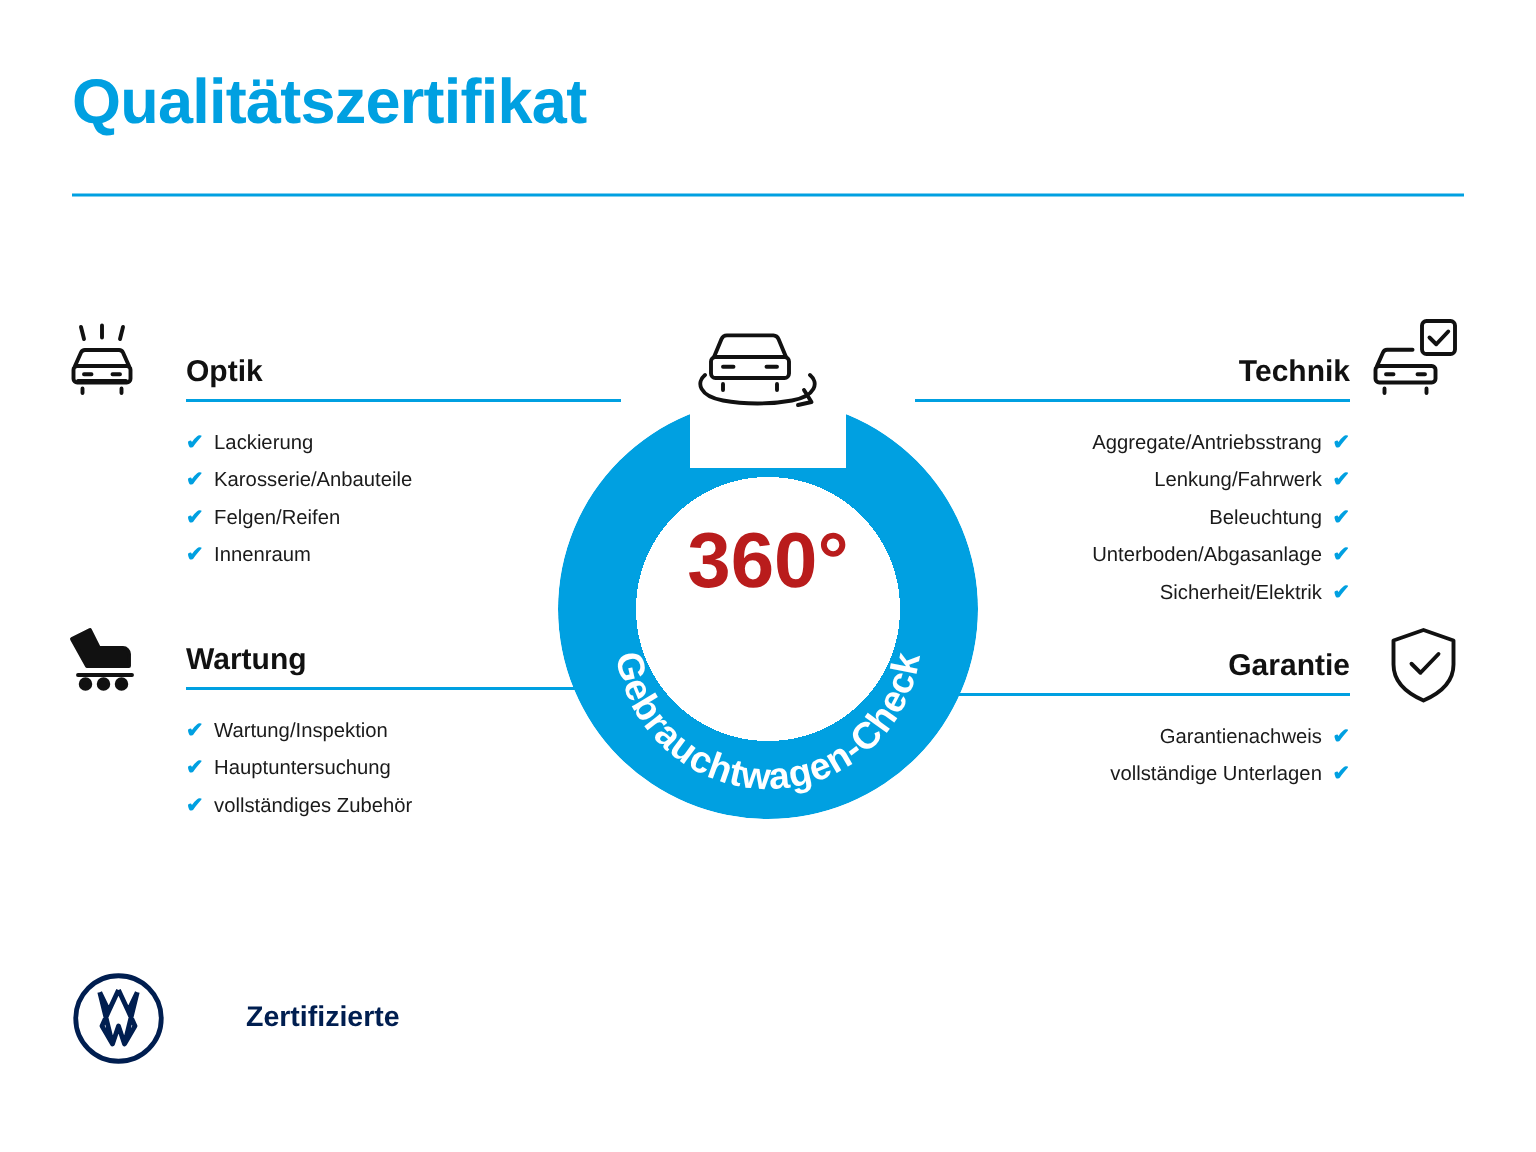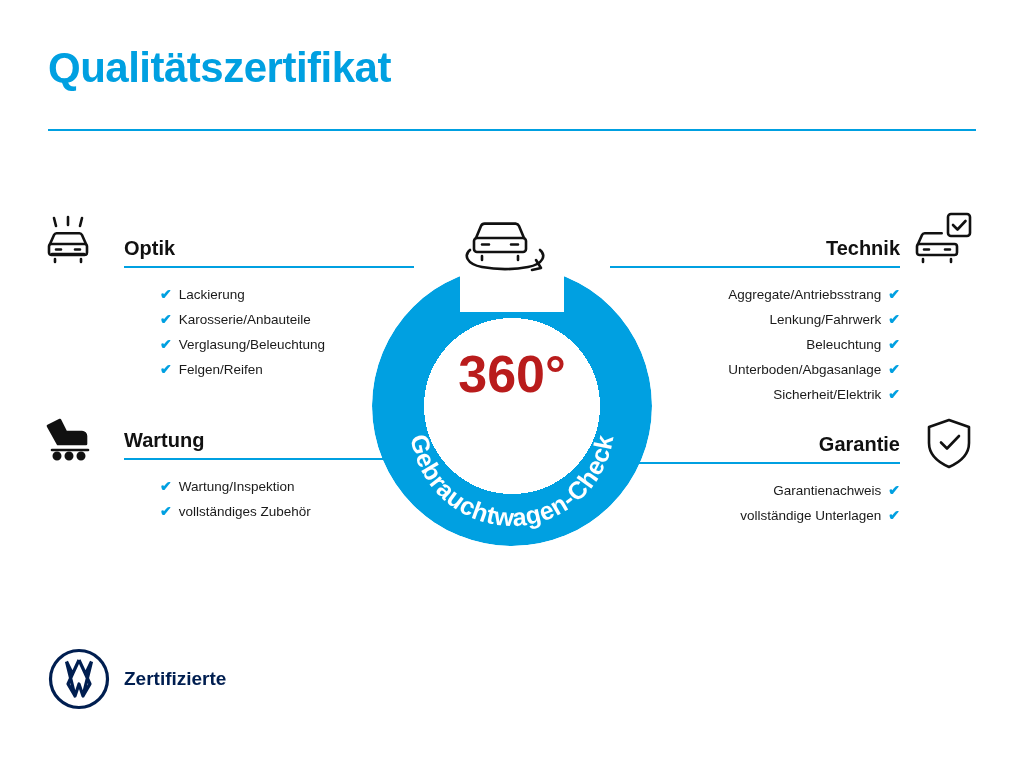--- a/index.html
+++ b/index.html
@@ -74,21 +74,21 @@
   }
   .check {
     color: #00a0e1;
     font-size: 14px;
     font-weight: bold;
   }
 
   
   .quad.left { left: 124px; }
   .quad.left .quad-title { left: 0; }
-  .quad.left .quad-list li { text-align: left; margin-left: 36px; }
+  .quad.left .quad-list li { text-align: left; }
   .quad.left .check { margin-right: 7px; }
 
   
   .quad.right { left: 610px; width: 290px; }
   .quad.right .quad-title { right: 0; }
   .quad.right .quad-list li { text-align: right; }
   .quad.right .check { margin-left: 7px; }
 
   #quad-optik   { top: 228px; }
   #quad-wartung { top: 420px; }
@@ -160,20 +160,21 @@
     height: 90px;
   }
 
   
   .footer {
     position: absolute;
     left: 48px;
     top: 648px;
     display: flex;
     align-items: center;
+    gap: 40px;
   }
   .vw-logo { width: 62px; height: 62px; }
   .footer-text {
     margin-left: 14px;
     font-size: 19px;
     font-weight: bold;
     color: #001e50;
     line-height: 24px;
   }
 </style>
@@ -231,32 +232,33 @@
 </div>
 
 <div class="quad left" id="quad-optik">
   <div class="quad-head">
     <div class="quad-title">Optik</div>
     <div class="quad-rule"></div>
   </div>
   <ul class="quad-list">
     <li><span class="check">✔</span><span>Lackierung</span></li>
     <li><span class="check">✔</span><span>Karosserie/Anbauteile</span></li>
-    <li><span class="check">✔</span><span>Verglasung/Beleuchtung</span></li>
     <li><span class="check">✔</span><span>Felgen/Reifen</span></li>
+    <li><span class="check">✔</span><span>Innenraum</span></li>
   </ul>
 </div>
 
 <div class="quad left" id="quad-wartung">
   <div class="quad-head">
     <div class="quad-title">Wartung</div>
     <div class="quad-rule"></div>
   </div>
   <ul class="quad-list">
     <li><span class="check">✔</span><span>Wartung/Inspektion</span></li>
+    <li><span class="check">✔</span><span>Hauptuntersuchung</span></li>
     <li><span class="check">✔</span><span>vollständiges Zubehör</span></li>
   </ul>
 </div>
 
 <div class="quad right" id="quad-technik">
   <div class="quad-head">
     <div class="quad-title">Technik</div>
     <div class="quad-rule"></div>
   </div>
   <ul class="quad-list">

